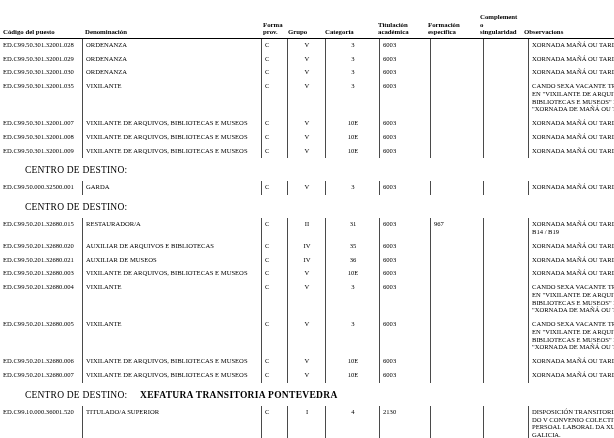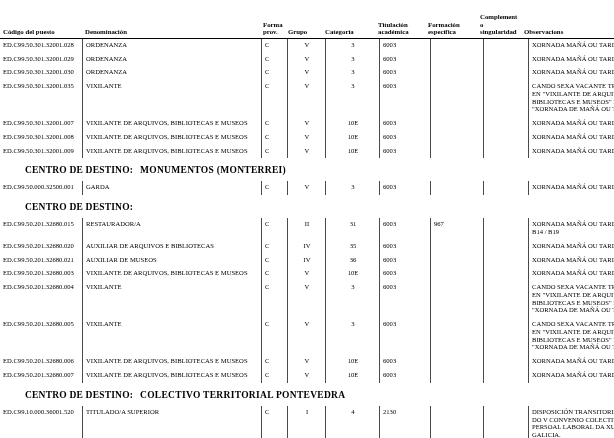--- a/index.html
+++ b/index.html
@@ -23,21 +23,21 @@
   .data td + td{border-left:1px solid #4a4a4a;}
   .cell-forma{padding-left:4px;}
   .cell-grupo,.cell-categoria{text-align:center;}
   .cell-titulacion,.cell-formacion,.cell-complemento{padding-left:4px;}
   
   .section-heading{
     position:relative;height:13px;margin:7px 0 3px 0;
   }
   .centro-label{
     position:absolute;left:25px;top:0;
-    font-weight:bold;font-size:9.5px;letter-spacing:0.2px;
+    font-weight:normal;font-size:9.5px;letter-spacing:0.2px;
   }
   .centro-name{
     position:absolute;left:140px;top:0;
     font-weight:bold;font-size:9.5px;letter-spacing:0.3px;
   }
 </style>
 </head>
 <body>
 
 <div class="page">
@@ -135,21 +135,20 @@
         <td class="c6 cell-titulacion">6003</td>
         <td class="c7 cell-formacion"></td>
         <td class="c8 cell-complemento"></td>
         <td class="c9 cell-observacions">XORNADA MAÑÁ OU TARDE / B14</td>
       </tr>
       </tbody>
   </table>
 
   <div class="section-heading">
     <span class="centro-label">CENTRO DE DESTINO:</span>
-    <span class="centro-name">MONUMENTOS (MONTERREI)</span>
   </div>
   <table>
     <tbody>
         <tr class="data">
         <td class="c1 cell-codigo">ED.C99.50.000.32500.001</td>
         <td class="c2 cell-denominacion">GARDA</td>
         <td class="c3 cell-forma">C</td>
         <td class="c4 cell-grupo">V</td>
         <td class="c5 cell-categoria">3</td>
         <td class="c6 cell-titulacion">6003</td>
@@ -251,21 +250,21 @@
         <td class="c6 cell-titulacion">6003</td>
         <td class="c7 cell-formacion"></td>
         <td class="c8 cell-complemento"></td>
         <td class="c9 cell-observacions">XORNADA MAÑÁ OU TARDE / B14</td>
       </tr>
       </tbody>
   </table>
 
   <div class="section-heading">
     <span class="centro-label">CENTRO DE DESTINO:</span>
-    <span class="centro-name">COLECTIVO TERRITORIAL PONTEVEDRA</span>
+    <span class="centro-name">XEFATURA TRANSITORIA PONTEVEDRA</span>
   </div>
   <table>
     <tbody>
         <tr class="data">
         <td class="c1 cell-codigo">ED.C99.10.000.36001.520</td>
         <td class="c2 cell-denominacion">TITULADO/A SUPERIOR</td>
         <td class="c3 cell-forma">C</td>
         <td class="c4 cell-grupo">I</td>
         <td class="c5 cell-categoria">4</td>
         <td class="c6 cell-titulacion">2130</td>

